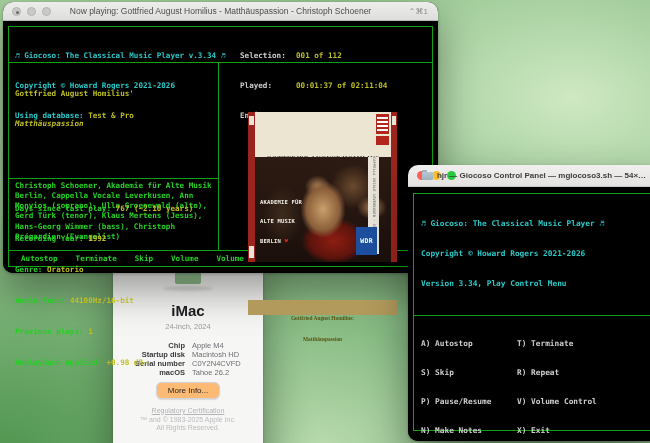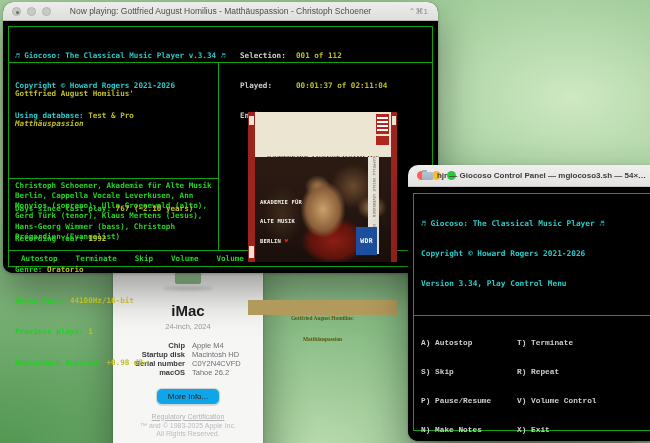--- a/index.html
+++ b/index.html
@@ -79,35 +79,35 @@
   #control { left:408px; top:165px; width:252px; height:276px; background:#000; z-index:3; }
   #control .titlebar { height:22px; background:linear-gradient(#f1f0ee,#e3e2e0); border-bottom:1px solid #c6c6c4; border-radius:10px 10px 0 0; }
   #control .title-text { font-size:8px; font-weight:bold; color:#3d3d3d; display:flex; align-items:center; justify-content:center; gap:4px; }
   .folder { display:inline-block; width:11px; height:8px; background:linear-gradient(#b7c6d2,#9db1c0); border-radius:1px; position:relative; }
   .folder::before { content:""; position:absolute; left:0; top:-2px; width:5px; height:2px; background:#9db1c0; border-radius:1px 1px 0 0; }
   #control .content { position:absolute; top:22px; left:0; right:0; bottom:0; background:#000; border-radius:0 0 10px 10px; }
   .cbox { position:absolute; left:5px; right:5px; top:6px; bottom:10px; border:1px solid #0fa30f; display:flex; flex-direction:column; }
   .chead { padding:5px 7px 6px; border-bottom:1px solid #0fa30f; font-size:7.8px; line-height:10px; }
   .cmain { flex:1; padding:4px 7px 0; font-size:7.8px; line-height:9.6px; }
   .blank { height:9.6px; }
-  .mrow { display:flex;font-family:Liberation Mono, monospace; }
+  .mrow { display:flex; }
   .ml { width:96px; flex:0 0 96px; }
   #control .light.red { background:#ff5f57; } #control .light.yellow { background:#febc2e; } #control .light.green { background:#28c840; }
 
   
   #about { left:113px; top:246px; width:150px; height:230px; background:#f6f6f4; z-index:1; text-align:center; }
   .stand { position:absolute; left:62px; top:22px; width:26px; height:16px; background:linear-gradient(#a3cc9e,#8cbb8a); border-radius:0 0 2px 2px; }
   .stand-shadow { position:absolute; left:50px; top:40px; width:50px; height:5px; border-radius:50%; background:rgba(90,110,90,.18); filter:blur(1px); }
   .imac-title { margin-top:56px; font-size:15px; font-weight:bold; color:#1d1d1f; }
   .imac-sub { margin-top:3px; font-size:7.5px; color:#9b9b9f; }
   .specs { margin-top:11px; }
   .spec-row { display:flex; font-size:7.5px; line-height:8.9px; }
   .spec-label { width:72px; flex:0 0 72px; text-align:right; font-weight:bold; color:#3a3a3e; }
   .spec-value { margin-left:7px; text-align:left; color:#6e6e73; }
-  .moreinfo { margin-top:10px; display:inline-block; background:#0ea5e9; border:0.5px solid #d4d4d6; border-radius:6px;
+  .moreinfo { margin-top:4px; display:inline-block; background:#fdba74; border:0.5px solid #d4d4d6; border-radius:6px;
               font-size:8px; color:#1d1d1f; padding:3px 11px; box-shadow:0 0.5px 1px rgba(0,0,0,.12); }
   .reg { margin-top:8px; font-size:7px; color:#b3b3b7; text-decoration:underline; }
   .apl { margin-top:2px; font-size:7px; color:#bcbcc0; line-height:8.5px; }
 </style>
 </head>
 <body>
 
 <div class="win" id="about">
   <div class="stand"></div>
   <div class="stand-shadow"></div>

